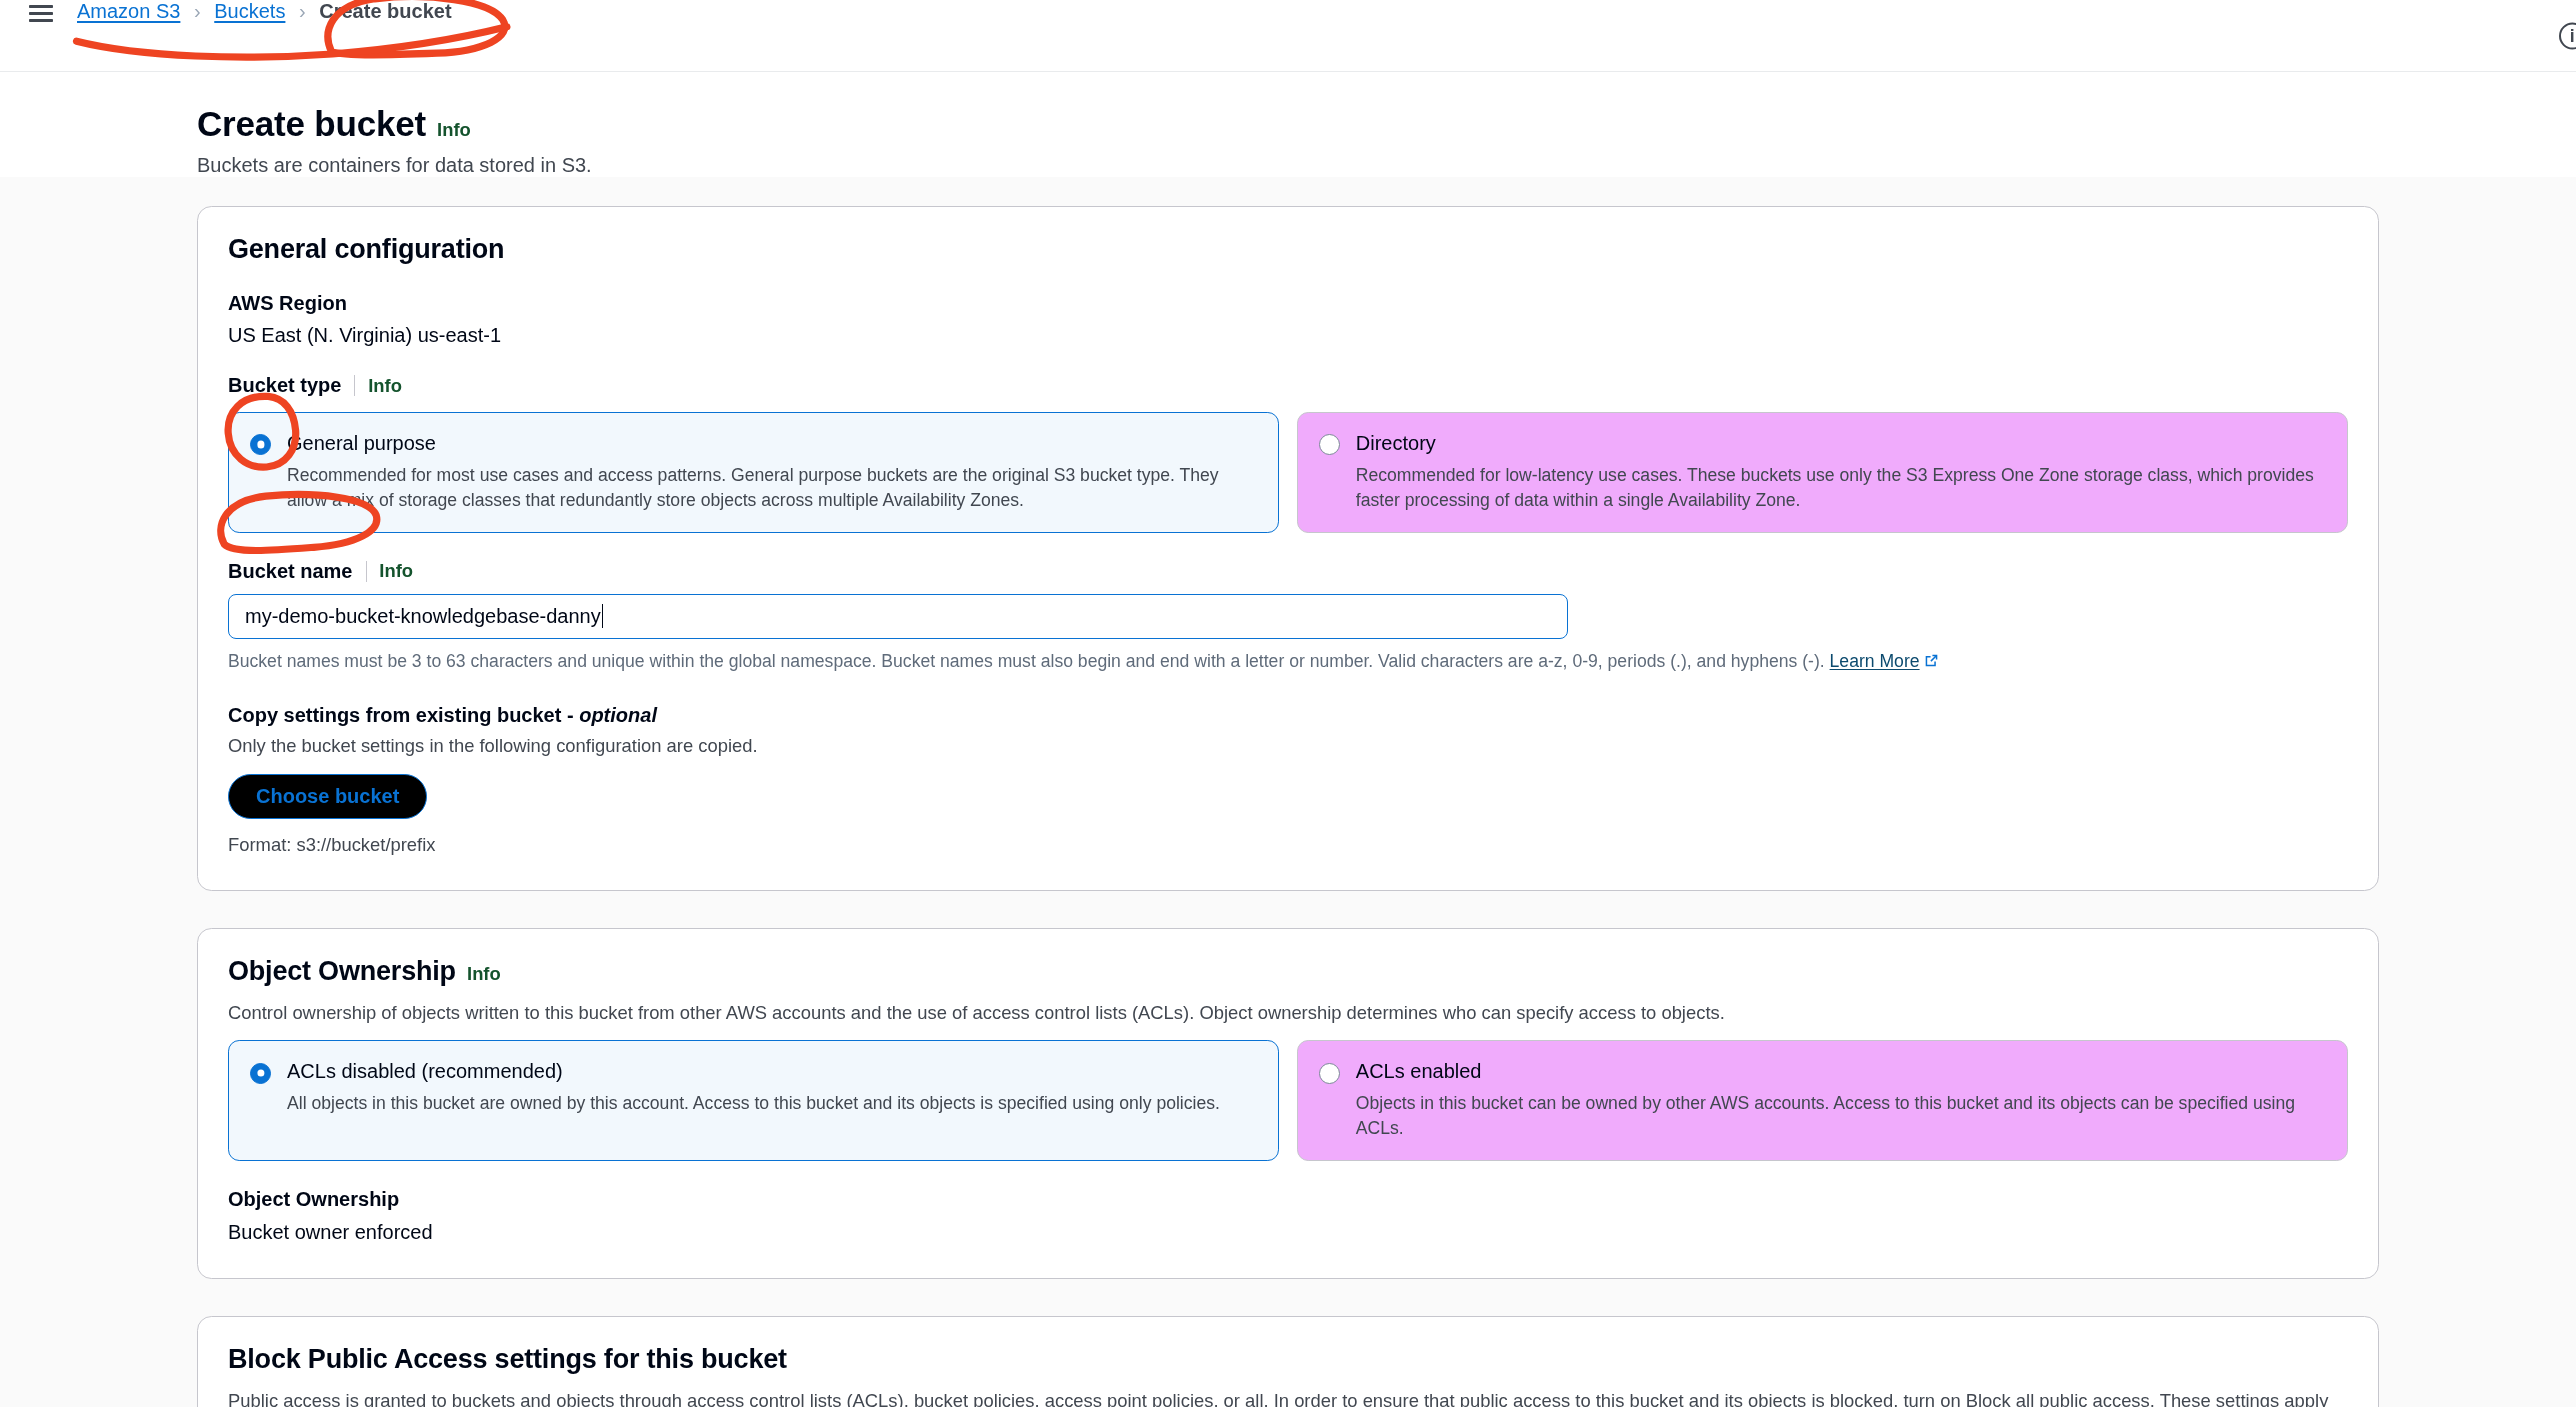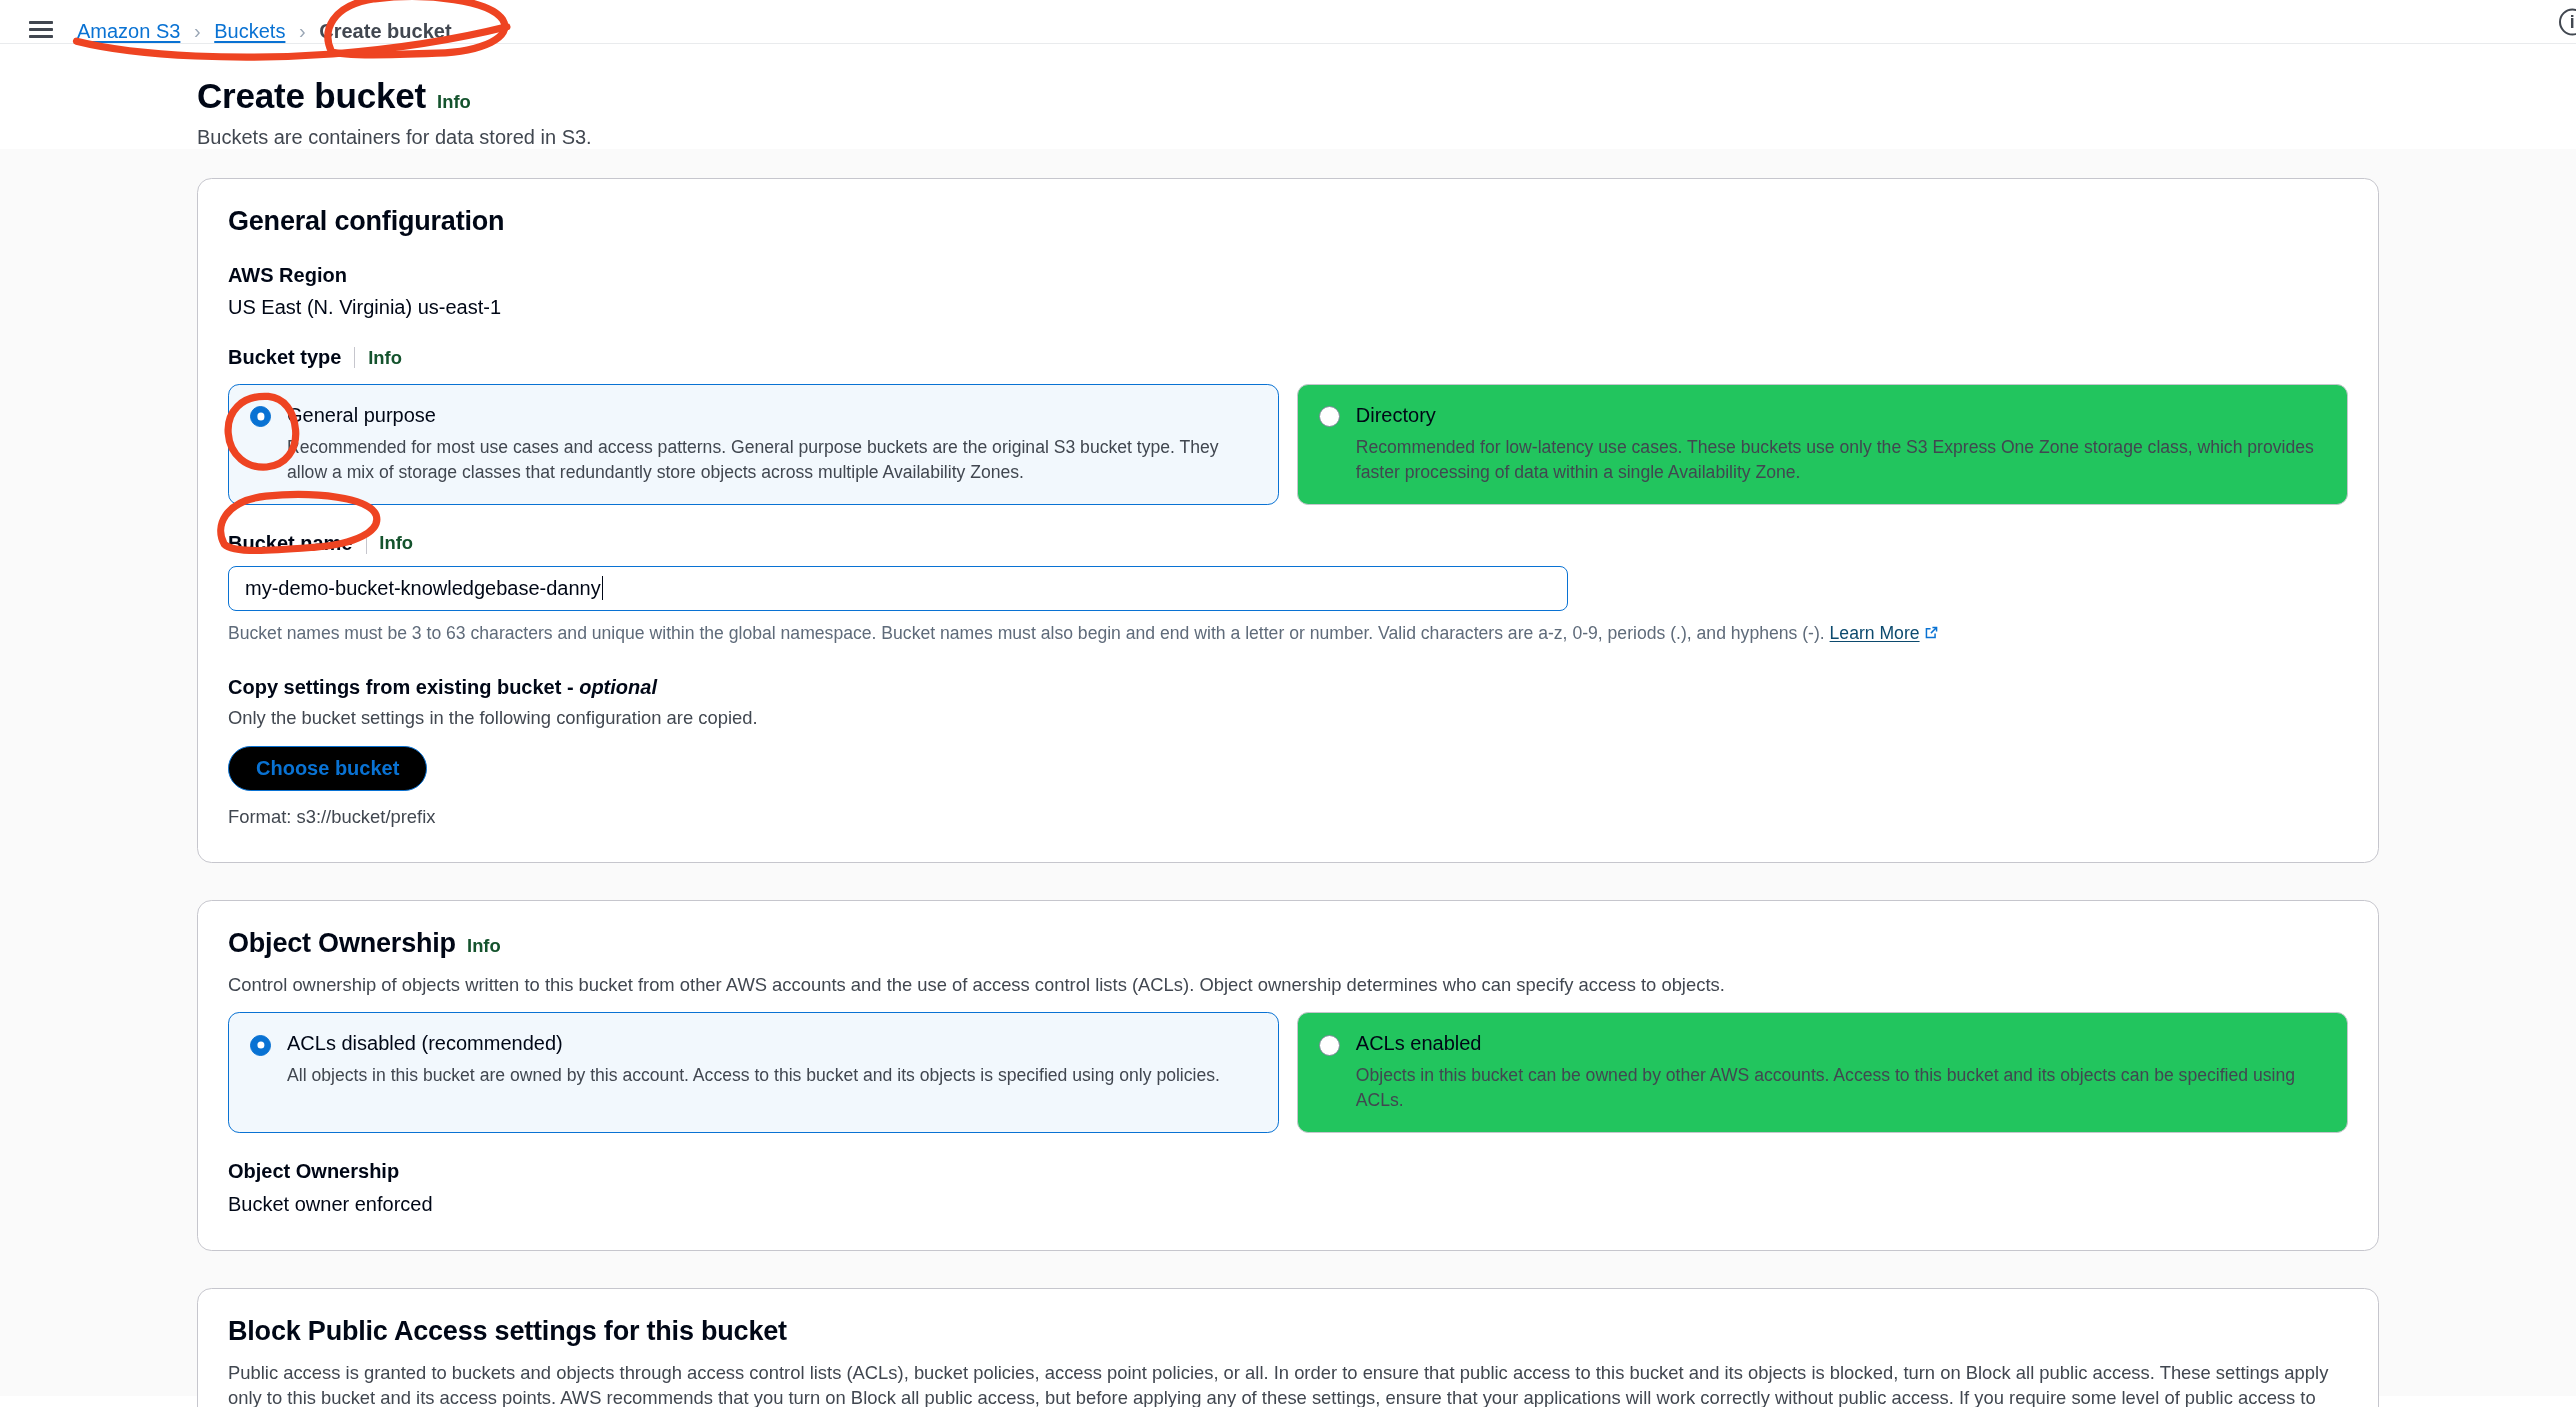--- a/index.html
+++ b/index.html
@@ -15,25 +15,25 @@
   .page {
     position: relative;
     width: 2576px;
     height: 1407px;
     background: #ffffff;
   }
 
   
   .topbar {
     position: relative;
-    height: 44px;
+    height: 72px;
     background: #ffffff;
     border-bottom: 0.8px solid #e9ebed;
     display: flex;
-    align-items: flex-end;
+    align-items: flex-start;
     padding: 0 21px 0 21px;
   }
   .hamburger {
     width: 27px; height: 27px;
     display: flex; flex-direction: column; justify-content: center;
     gap: 4.8px; cursor: pointer;
     margin-right: 21px;
     margin-left: 8px;
   }
   .hamburger span {
@@ -145,21 +145,21 @@
     margin-top: 9.6px;
   }
 
   
   .tile-row { display: flex; gap: 17.6px; margin-top: 14.4px; }
   .tile {
     flex: 1;
     border: 1.6px solid #c6c6cd;
     border-radius: 11.2px;
     padding: 19px 21px 19px 21px;
-    background: #22c55e;
+    background: #f0abfc;
     display: flex;
     gap: 16px;
     cursor: pointer;
   }
   .tile.selected {
     border-color: #0972d3;
     background: #f2f8fd;
   }
   .radio {
     width: 21px; height: 21px; border-radius: 50%;

